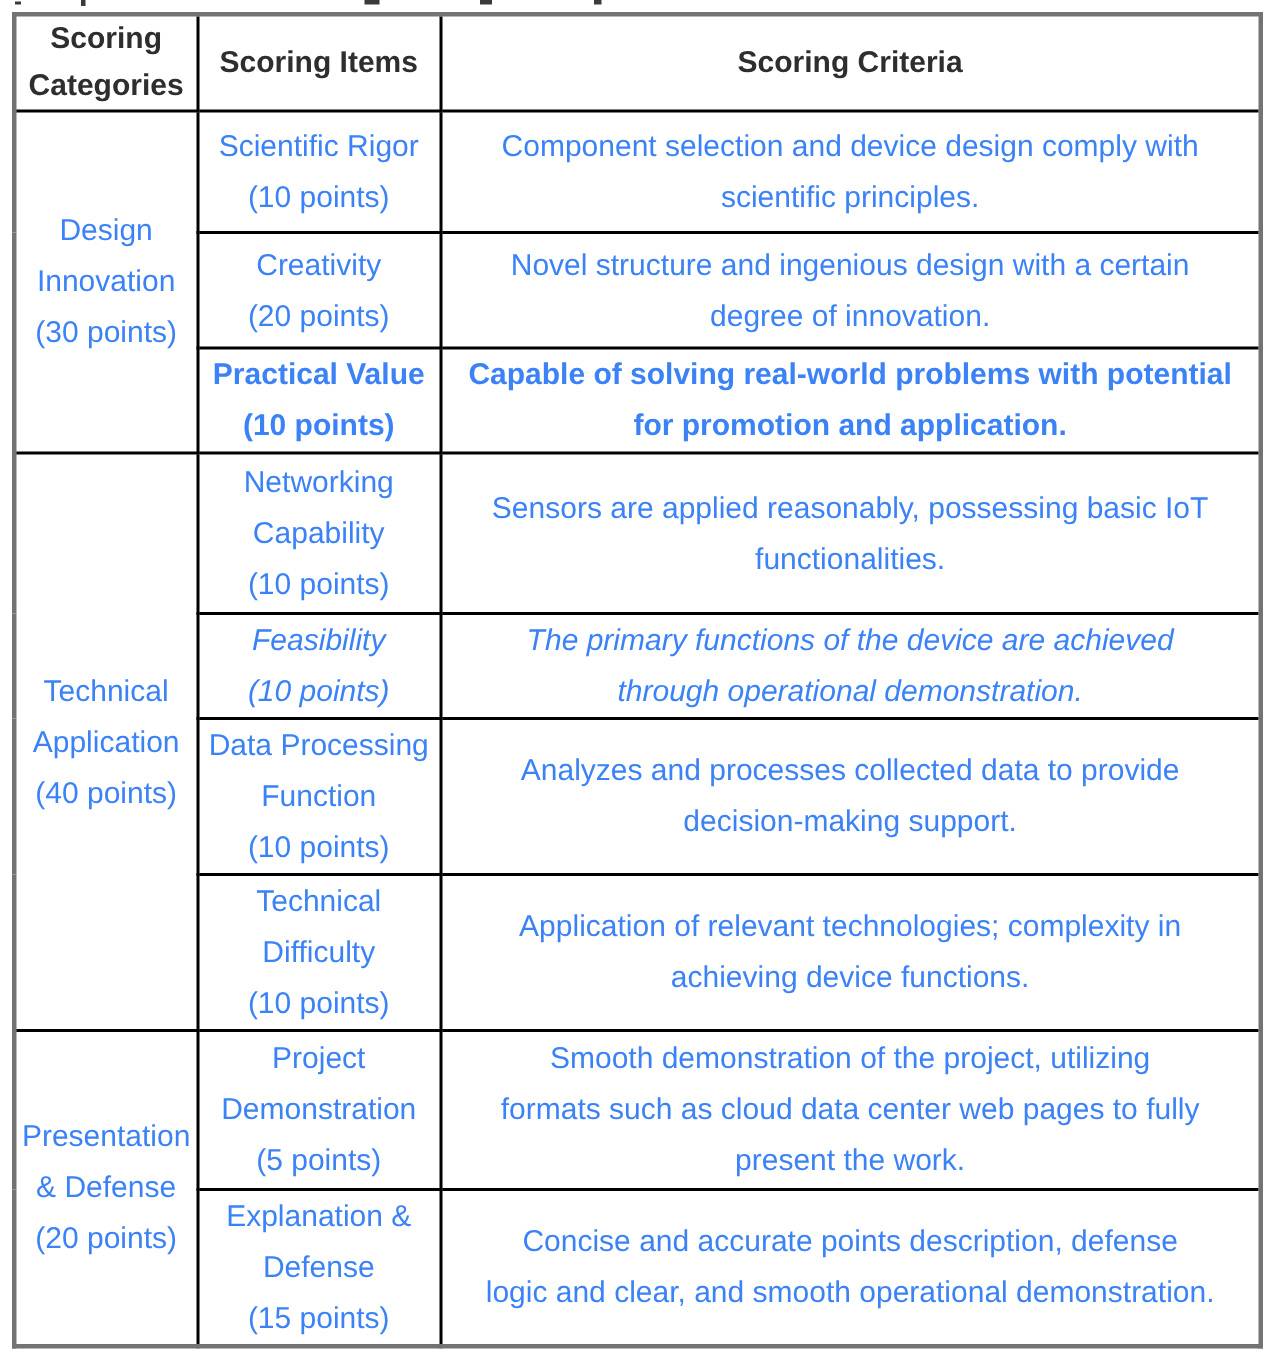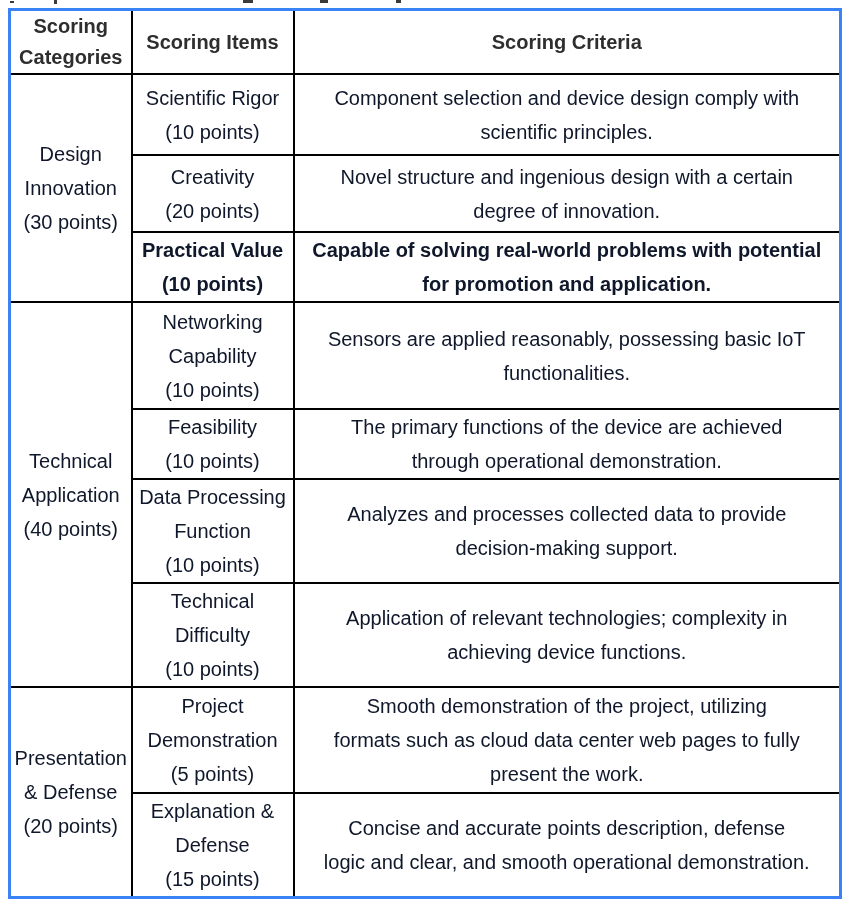--- a/index.html
+++ b/index.html
@@ -13,34 +13,34 @@
     position: relative;
     font-family: "Liberation Sans", sans-serif;
   }
   .scoring-table {
     position: absolute;
     left: 8px;
     top: 8px;
     width: 831px;
     border-collapse: collapse;
     table-layout: fixed;
-    border: 3px solid #3b82f6;
+    border: 3px solid #737373;
   }
   .scoring-table col.c1 { width: 122px; }
   .scoring-table col.c2 { width: 162px; }
   .scoring-table col.c3 { width: 547px; }
   .scoring-table th,
   .scoring-table td {
     border: 2px solid #000000;
     text-align: center;
     vertical-align: middle;
     white-space: pre-line;
     font-size: 20px;
     line-height: 34px;
-    color: #0f172a;
+    color: #3b82f6;
     padding: 0 2px;
     overflow: hidden;
   }
   .scoring-table th {
     font-weight: bold;
     color: #2e2e2e;
     line-height: 31px;
   }
   
   .frag {
@@ -97,21 +97,21 @@
   <tr style="height:107px;">
     <td rowspan="4">Technical
 Application
 (40 points)</td>
     <td>Networking
 Capability
 (10 points)</td>
     <td>Sensors are applied reasonably, possessing basic IoT
 functionalities.</td>
   </tr>
-  <tr style="height:61px;">
+  <tr style="height:61px;font-style:italic;">
     <td>Feasibility
 (10 points)</td>
     <td>The primary functions of the device are achieved
 through operational demonstration.</td>
   </tr>
   <tr style="height:88px;">
     <td>Data Processing
 Function
 (10 points)</td>
     <td>Analyzes and processes collected data to provide

